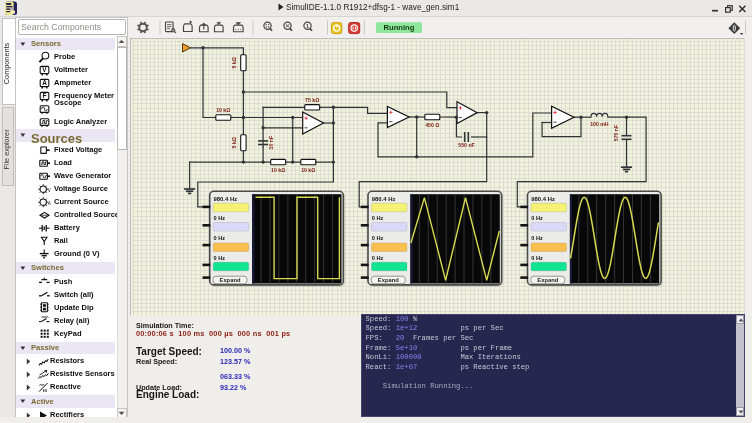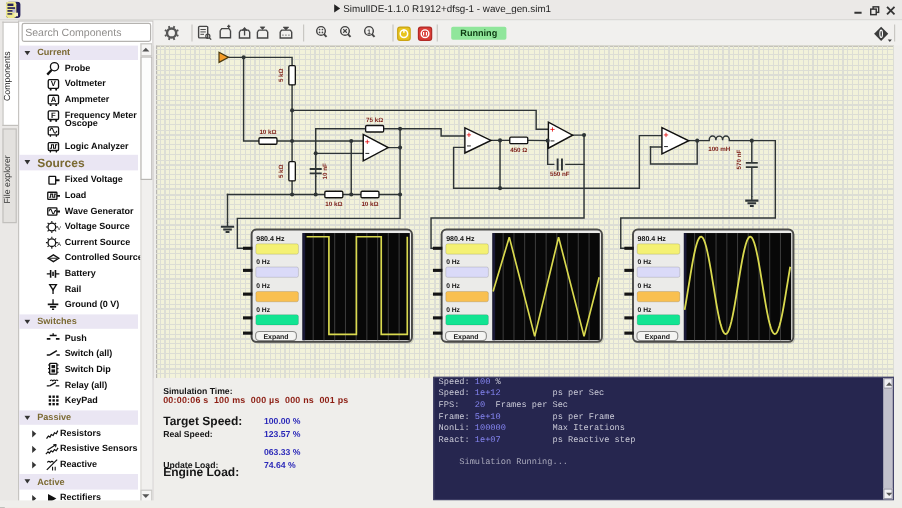--- a/index.html
+++ b/index.html
@@ -34,21 +34,21 @@
 <div class="a" style="left:2px;top:107px;width:12px;height:79px;background:#e3e1de;border:1px solid #c2c0bd"></div>
 <div class="a" style="left:-32px;top:143px;width:80px;height:13px;font-size:7.3px;color:#333;text-align:center;transform:rotate(-90deg)">File explorer</div>
 <div class="a" style="left:0;top:420px;width:4px;height:3px;background:#1a1a1a"></div>
 <div class="a" style="left:15px;top:17px;width:113px;height:403px;background:#fff;border:1px solid #c6c4c1"></div>
 <div class="a" style="left:17.5px;top:19px;width:108px;height:16px;background:#fff;border:1px solid #b5b3b0;border-radius:2px"></div>
 <div class="a" style="left:21px;top:22px;font-size:8.8px;color:#908e8c">Search Components</div>
 <div class="a" style="left:16px;top:37.7px;width:99px;height:12.6px;background:#eae6f3"></div>
 <svg class="a" style="left:20px;top:41.8px" width="6" height="5">
     <path d="M0.4 0.4 L5.2 0.4 L2.8 4 Z" fill="#333"></path>
   </svg>
-<div class="a b" style="left:31px;top:39.0px;font-size:7.6px;color:#7b6a33">Current</div>
+<div class="a b" style="left:31px;top:39.0px;font-size:7.6px;color:#7b6a33">Sensors</div>
 <svg class="a" style="left:38px;top:50.5px" width="13" height="13" viewBox="0 0 13 13" fill="none" stroke="#111" stroke-width="1.1">
     <circle cx="7.4" cy="4.6" r="3.4"></circle>
     <line x1="5" y1="7.3" x2="1.4" y2="11.2" stroke-width="1.9"></line>
   </svg>
 <div class="a b" style="left:54px;top:52.4px;font-size:7.5px;color:#0c0c0c;white-space:nowrap">Probe</div>
 <svg class="a" style="left:38px;top:63.5px" width="13" height="13" viewBox="0 0 13 13" fill="none" stroke="#111" stroke-width="1.1">
     <rect x="2.2" y="2.4" width="8.6" height="7.2" rx="1"></rect>
     <line x1="4.2" y1="9.8" x2="4.2" y2="11.4" stroke-width="1.5"></line>
     <line x1="8.8" y1="9.8" x2="8.8" y2="11.4" stroke-width="1.5"></line>
     <text x="6.5" y="8" fill="#111" stroke="none" font-size="6.4" font-weight="bold" text-anchor="middle" font-family="Liberation Sans">V</text>
@@ -79,21 +79,21 @@
     <rect x="2.2" y="2.8" width="8.6" height="6.6" rx="1"></rect>
     <path d="M3.4 7.6 h1.5 v-3 h1.7 v3 h1.7 v-3 h1.5" stroke-width="0.9"></path>
     <line x1="4" y1="9.6" x2="4" y2="11"></line>
     <line x1="9" y1="9.6" x2="9" y2="11"></line>
   </svg>
 <div class="a b" style="left:54px;top:117.4px;font-size:7.5px;color:#0c0c0c;white-space:nowrap">Logic Analyzer</div>
 <div class="a" style="left:16px;top:129.2px;width:99px;height:12.6px;background:#eae6f3"></div>
 <svg class="a" style="left:20px;top:133.3px" width="6" height="5">
     <path d="M0.4 0.4 L5.2 0.4 L2.8 4 Z" fill="#333"></path>
   </svg>
-<div class="a b" style="left:31px;top:130.5px;font-size:10px;color:#7b6a33">Sources</div>
+<div class="a b" style="left:31px;top:130.5px;font-size:13px;color:#7b6a33">Sources</div>
 <svg class="a" style="left:38px;top:143.5px" width="13" height="13" viewBox="0 0 13 13" fill="none" stroke="#111" stroke-width="1.1">
     <rect x="2.8" y="3" width="5.6" height="6.4" rx="0.5"></rect>
     <line x1="8.4" y1="6.2" x2="11.6" y2="6.2" stroke-width="1.6"></line>
   </svg>
 <div class="a b" style="left:54px;top:145.4px;font-size:7.5px;color:#0c0c0c;white-space:nowrap">Fixed Voltage</div>
 <svg class="a" style="left:38px;top:156.5px" width="13" height="13" viewBox="0 0 13 13" fill="none" stroke="#111" stroke-width="1.1">
     <rect x="1.8" y="3.2" width="7.6" height="6" rx="0.5"></rect>
     <path d="M3 7.4 h1.2 v-2.6 h1.7 v2.6 h1.7 v-2.6 h1" stroke-width="0.9"></path>
     <line x1="9.4" y1="6.2" x2="12" y2="6.2" stroke-width="1.6"></line>
   </svg>
@@ -177,21 +177,21 @@
     <rect x="3.4" y="1.8" width="6" height="9" rx="0.5"></rect>
     <rect x="4.9" y="3.2" width="3" height="2.6" fill="#111" stroke="none"></rect>
     <rect x="4.9" y="6.8" width="3" height="2.6" fill="#111" stroke="none"></rect>
     <line x1="2" y1="3.2" x2="3.4" y2="3.2" stroke-width="0.9"></line>
     <line x1="2" y1="6.2" x2="3.4" y2="6.2" stroke-width="0.9"></line>
     <line x1="2" y1="9.2" x2="3.4" y2="9.2" stroke-width="0.9"></line>
     <line x1="9.4" y1="3.2" x2="10.8" y2="3.2" stroke-width="0.9"></line>
     <line x1="9.4" y1="6.2" x2="10.8" y2="6.2" stroke-width="0.9"></line>
     <line x1="9.4" y1="9.2" x2="10.8" y2="9.2" stroke-width="0.9"></line>
   </svg>
-<div class="a b" style="left:54px;top:302.9px;font-size:7.5px;color:#0c0c0c;white-space:nowrap">Switch Dip</div>
+<div class="a b" style="left:54px;top:302.9px;font-size:7.5px;color:#0c0c0c;white-space:nowrap">Update Dip</div>
 <svg class="a" style="left:38px;top:314.0px" width="13" height="13" viewBox="0 0 13 13" fill="none" stroke="#111" stroke-width="1.1">
     <line x1="1" y1="7.6" x2="3.4" y2="7.6" stroke-width="1.1"></line>
     <line x1="3.4" y1="7.6" x2="8.6" y2="4.6" stroke-width="1.1"></line>
     <line x1="8.4" y1="7.6" x2="11.4" y2="7.6" stroke-width="1.1"></line>
     <path d="M3.8 3.4 q1.1 -1.6 2.2 0 q1.1 -1.6 2.2 0 q1.1 -1.6 2.2 0" stroke-width="0.9"></path>
   </svg>
 <div class="a b" style="left:54px;top:315.9px;font-size:7.5px;color:#0c0c0c;white-space:nowrap">Relay (all)</div>
 <svg class="a" style="left:38px;top:327.0px" width="13" height="13" viewBox="0 0 13 13" fill="none" stroke="#111" stroke-width="1.1">
     <rect x="2.6" y="2.6" width="2" height="2" fill="#111" stroke="none"></rect>
     <rect x="2.6" y="5.7" width="2" height="2" fill="#111" stroke="none"></rect>
@@ -525,21 +525,21 @@
 <div class="a" style="left:128px;top:315px;width:233px;height:108px;background:#efeeeb"></div>
 <div class="a b" style="left:136px;top:320.5px;font-size:7.2px;color:#161616">Simulation Time:</div>
 <div class="a b" style="left:136px;top:329px;font-size:7.4px;color:#8c1d12;letter-spacing:0.2px">00:00:06 s&nbsp; 100 ms&nbsp; 000 µs&nbsp; 000 ns&nbsp; 001 ps</div>
 <div class="a b" style="left:136px;top:345.8px;font-size:10px;color:#161616">Target Speed:</div>
 <div class="a b" style="left:220px;top:345.8px;font-size:7.2px;color:#2a28b8">100.00 %</div>
 <div class="a b" style="left:136px;top:356.8px;font-size:7.2px;color:#161616">Real Speed:</div>
 <div class="a b" style="left:220px;top:356.8px;font-size:7.2px;color:#2a28b8">123.57 %</div>
 <div class="a b" style="left:136px;top:389px;font-size:10px;color:#161616">Engine Load:</div>
 <div class="a b" style="left:220px;top:372.4px;font-size:7.2px;color:#2a28b8">063.33 %</div>
 <div class="a b" style="left:136px;top:382.6px;font-size:7.2px;color:#161616">Update Load:</div>
-<div class="a b" style="left:220px;top:382.6px;font-size:7.2px;color:#2a28b8">74.64 %</div>
+<div class="a b" style="left:220px;top:382.6px;font-size:7.2px;color:#2a28b8">93.22 %</div>
 <div class="a" style="left:361px;top:314px;width:384px;height:103px;background:#26264f;border:1px solid #44446a"></div>
 <div class="a" style="left:365.5px;top:314.6px;font-family:Liberation Mono,monospace;font-size:7.2px;line-height:9.65px;white-space:pre;color:#c9c9d6">Speed: <span style="color:#8585f2">100</span> %
 Speed: <span style="color:#8585f2">1e+12</span>          ps per Sec
 FPS:   <span style="color:#8585f2">20</span>  Frames per Sec
 Frame: <span style="color:#8585f2">5e+10</span>          ps per Frame
 NonLi: <span style="color:#8585f2">100000</span>         Max Iterations
 React: <span style="color:#8585f2">1e+07</span>          ps Reactive step
 
 <span style="color:#a9a9bb">    Simulation Running...</span></div>
 <div class="a" style="left:736.2px;top:315px;width:8.3px;height:101px;background:#c2c1cc"></div>

